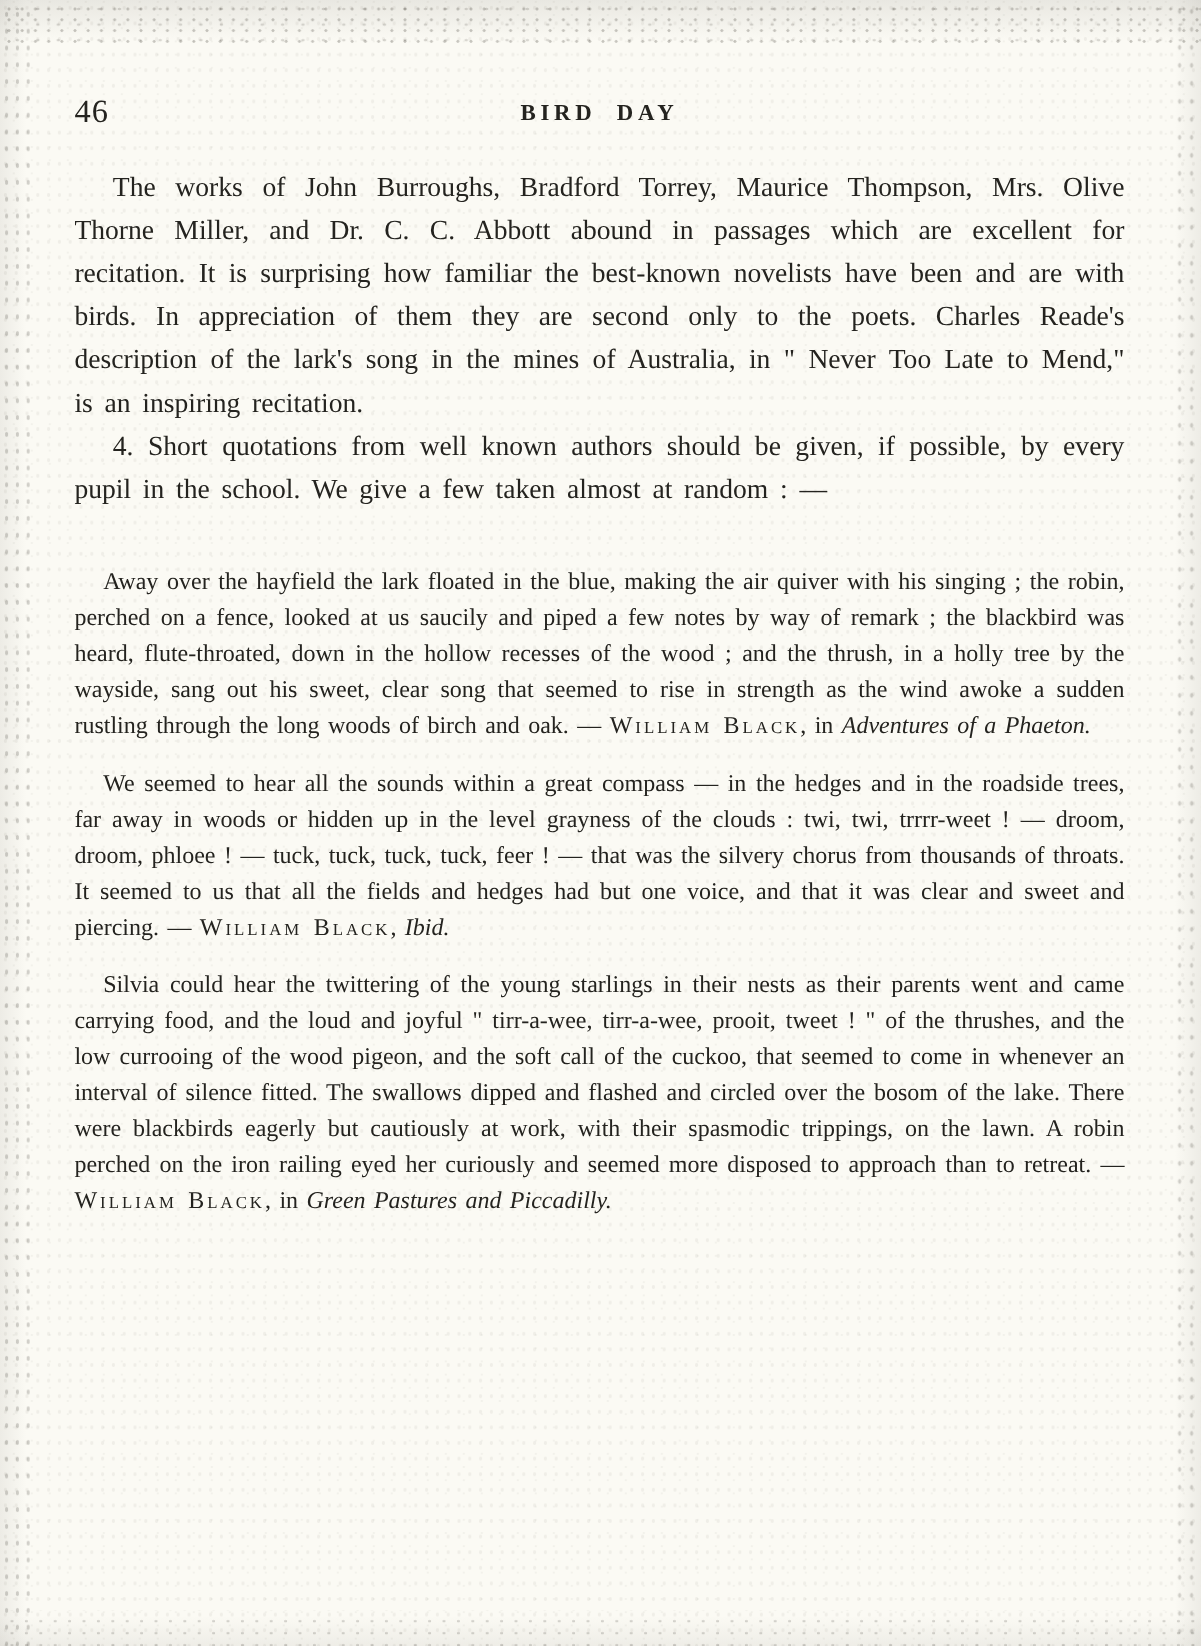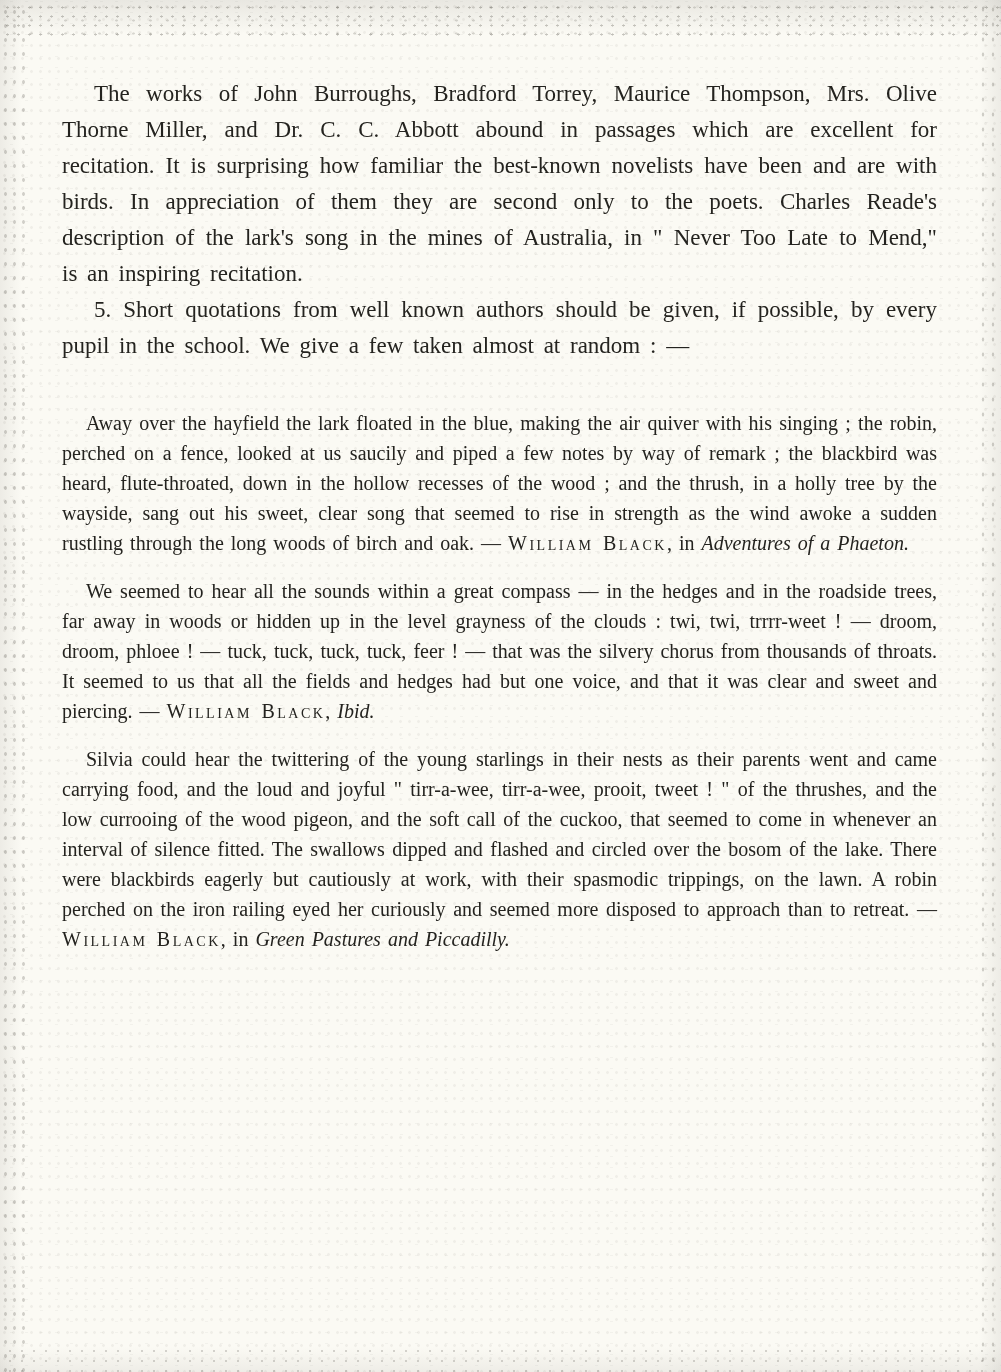--- a/index.html
+++ b/index.html
@@ -105,24 +105,28 @@
 </style>
 </head>
 <body>
 
 <div class="page">
   <div class="noise-band noise-top"></div>
   <div class="noise-band noise-left"></div>
   <div class="noise-band noise-right"></div>
   <div class="noise-band noise-bottom"></div>
 
+  <header class="page-header">
+    <span class="page-number">46</span>
+    <span class="running-title">BIRD DAY</span>
+  </header>
 
   <main>
     <p class="body-para">The works of John Burroughs, Bradford Torrey, Maurice Thompson, Mrs. Olive Thorne Miller, and Dr. C. C. Abbott abound in passages which are excellent for recitation.  It is surprising how familiar the best-known novelists have been and are with birds.  In appreciation of them they are second only to the poets.  Charles Reade's description of the lark's song in the mines of Australia, in " Never Too Late to Mend," is an inspiring recitation.</p>
-    <p class="body-para last-body">5. Short quotations from well known authors should be given, if possible, by every pupil in the school.  We give a few taken almost at random : —</p>
+    <p class="body-para last-body">4. Short quotations from well known authors should be given, if possible, by every pupil in the school.  We give a few taken almost at random : —</p>
 
     <section>
       <p class="quote-para"><span>Away over the hayfield the lark floated in the blue, making the air quiver with his singing ; the robin, perched on a fence, looked at us saucily and piped a few notes by way of remark ; the blackbird was heard, flute-throated, down in the hollow recesses of the wood ; and the thrush, in a holly tree by the wayside, sang out his sweet, clear song that seemed to rise in strength as the wind awoke a sudden rustling through the long woods of birch and oak. — </span><span class="smallcaps">William Black</span><span>, in </span><em class="source">Adventures of a Phaeton.</em></p>
 
       <p class="quote-para"><span>We seemed to hear all the sounds within a great compass — in the hedges and in the roadside trees, far away in woods or hidden up in the level grayness of the clouds : twi, twi, trrrr-weet ! — droom, droom, phloee ! — tuck, tuck, tuck, tuck, feer ! — that was the silvery chorus from thousands of throats.  It seemed to us that all the fields and hedges had but one voice, and that it was clear and sweet and piercing. — </span><span class="smallcaps">William Black</span><span>, </span><em class="source">Ibid.</em></p>
 
       <p class="quote-para"><span>Silvia could hear the twittering of the young starlings in their nests as their parents went and came carrying food, and the loud and joyful " tirr-a-wee, tirr-a-wee, prooit, tweet ! " of the thrushes, and the low currooing of the wood pigeon, and the soft call of the cuckoo, that seemed to come in whenever an interval of silence fitted. The swallows dipped and flashed and circled over the bosom of the lake.  There were blackbirds eagerly but cautiously at work, with their spasmodic trippings, on the lawn.  A robin perched on the iron railing eyed her curiously and seemed more disposed to approach than to retreat. — </span><span class="smallcaps">William Black</span><span>, in </span><em class="source">Green Pastures and Piccadilly.</em></p>
     </section>
   </main>
 </div>

